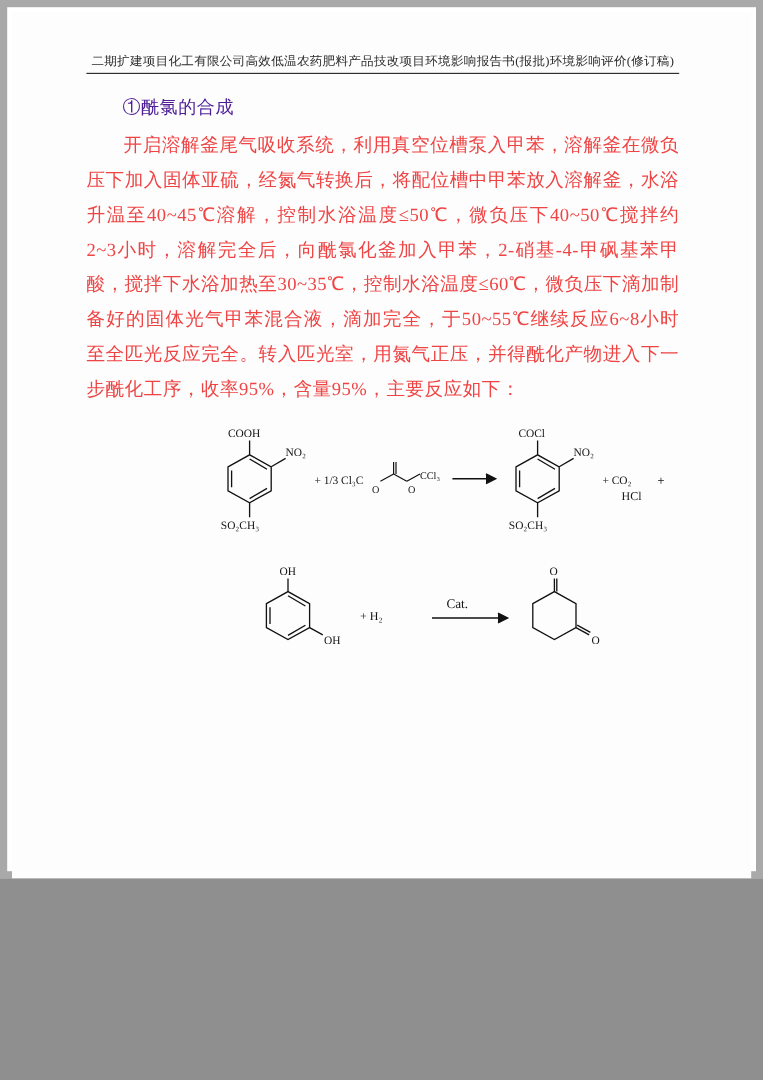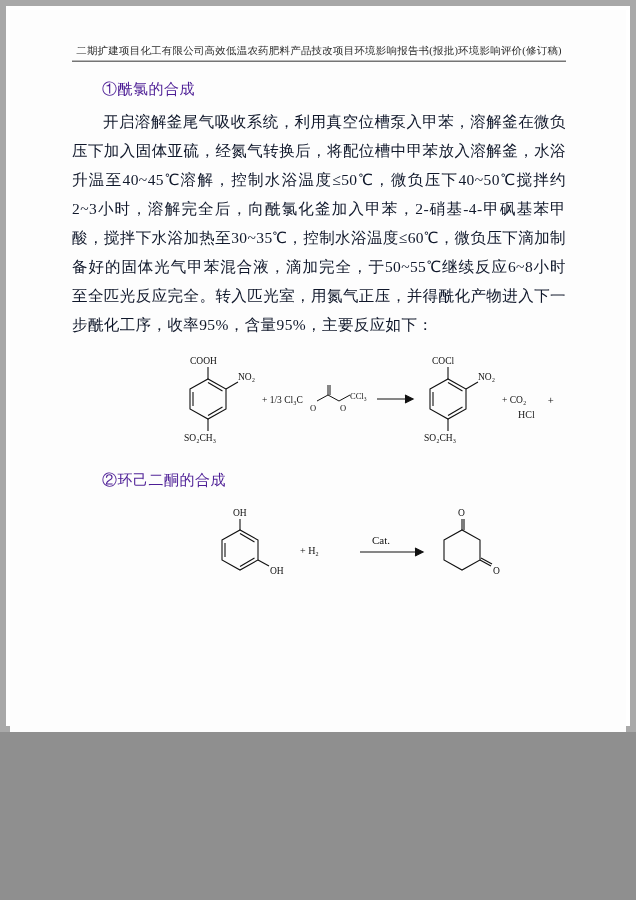--- a/index.html
+++ b/index.html
@@ -56,21 +56,21 @@
     letter-spacing: 0.5px;
     color: #4c1d95;
   }
   p.body {
     font-size: 15.5px;
     line-height: 29px;
     text-indent: 31px;
     margin: 8px 0 0 0;
     text-align: justify;
     letter-spacing: 0.4px;
-    color: #0f172a;
+    color: #ef4444;
   }
   .scheme {
     position: relative;
     margin: 10px 0 4px 0;
     height: 104px;
     text-align: right;
   }
   .scheme2 {
     position: relative;
     margin: 12px 0 4px 0;
@@ -166,21 +166,20 @@
           <text x="360" y="15" font-size="9.5" fill="#111">COCl</text>
           <text x="406" y="31" font-size="9.5" fill="#111">NO₂</text>
           <text x="352" y="92" font-size="9.5" fill="#111">SO₂CH₃</text>
 
           <text x="430" y="54" font-size="9.5" fill="#111">+   CO₂</text>
           <text x="474" y="54" font-size="9.5" fill="#111">＋</text>
         </svg>
         <div style="position:absolute; left:446px; top:60px; font-size:10px;">HCl</div>
       </div>
 
-      <div class="sec-title blur">②环己二酮的合成</div>
 
 
       <div class="scheme2">
         <svg width="494" height="104" viewBox="0 0 494 104">
 
           <g stroke="#111" stroke-width="1.1" fill="none">
             <polygon points="150,38 168,28 186,38 186,58 168,68 150,58"></polygon>
             <line x1="153" y1="41" x2="153" y2="55"></line>
             <line x1="168" y1="31.5" x2="182.5" y2="40"></line>
             <line x1="182.5" y1="56" x2="168" y2="64.5"></line>

